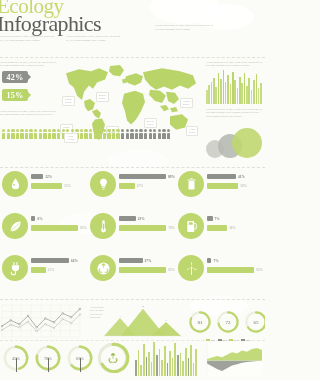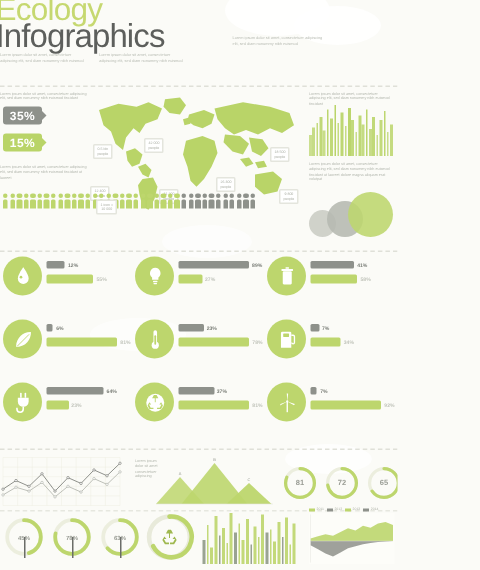--- a/index.html
+++ b/index.html
@@ -2,21 +2,21 @@
 <html><head>
 <meta charset="utf-8">
 <style>
   * { box-sizing: border-box; margin: 0; padding: 0; }
   html, body {
     width: 265px; height: 380px;
     background: #fbfbf7;
     font-family: "Liberation Sans", sans-serif;
     overflow: hidden;
   }
-  .page { position: relative; width: 265px; height: 380px; background: #fbfbf7; }
+  .page { position: relative; width: 265px; height: 380px; background: #fbfbf7; font-family: Liberation Serif, serif; }
 
   
   .cloud { position: absolute; background: #ffffff; border-radius: 50%; opacity: .85; }
 
   
   .header { position: absolute; left: 0; top: 0; width: 265px; height: 56px; }
   .title-eco {
     position: absolute; left: -3px; top: -4px;
     font-size: 21px; line-height: 21px; letter-spacing: -.5px;
     color: #c6d870; font-weight: 400;
@@ -151,21 +151,21 @@
     <div class="hdr-col1 lorem">Lorem ipsum dolor sit amet, consectetuer adipiscing elit, sed diam nonummy nibh euismod</div>
     <div class="hdr-col2 lorem">Lorem ipsum dolor sit amet, consectetuer adipiscing elit, sed diam nonummy nibh euismod</div>
     <div class="hdr-col3 lorem">Lorem ipsum dolor sit amet, consectetuer adipiscing elit, sed diam nonummy nibh euismod</div>
   </div>
 
   <div class="dashrule" style="top:57px;"></div>
 
   <div class="minitxt" style="left:0px;top:61px;width:58px;">Lorem ipsum dolor sit amet, consectetuer adipiscing elit, sed diam nonummy nibh euismod tincidunt</div>
 
   <div class="statbox gray" style="left:2px;top:71px;width:26px;height:12px;">
-    <span>35%</span>
+    <span>42%</span>
     <span class="tail"></span>
   </div>
   <div class="statbox green" style="left:2px;top:89px;width:26px;height:12px;">
     <span>15%</span>
     <span class="tail"></span>
   </div>
 
   <div class="minitxt" style="left:0px;top:110px;width:58px;">Lorem ipsum dolor sit amet, consectetuer adipiscing elit, sed diam nonummy nibh euismod tincidunt ut laoreet</div>
 
   <div class="map-wrap">

